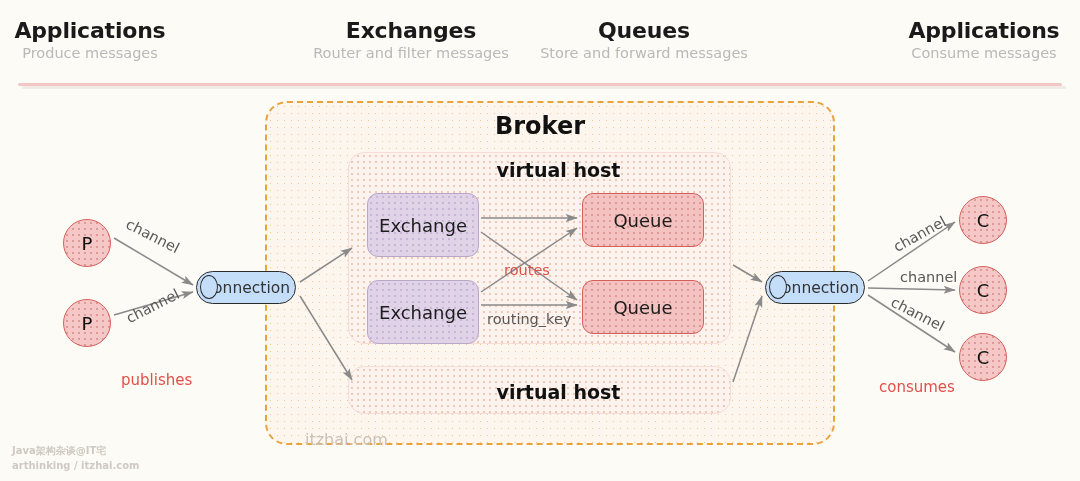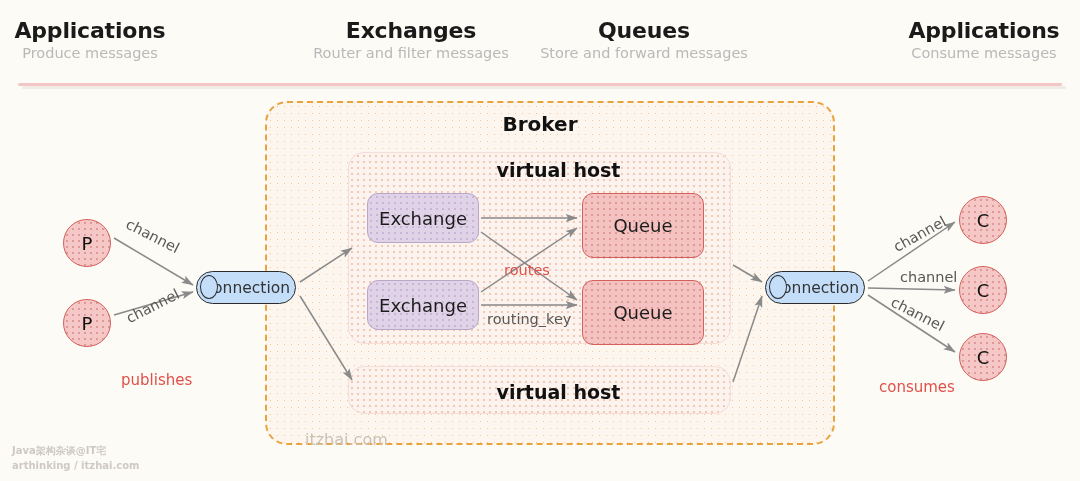--- a/index.html
+++ b/index.html
@@ -67,21 +67,21 @@
     background-color: #fdf6ee;
     background-image: radial-gradient(#f0c89a 0.9px, transparent 0.9px);
     background-size: 7px 7px;
     box-sizing: border-box;
   }
   #broker-label {
     position: absolute;
     left: 0; right: 0;
     top: 112px;
     text-align: center;
-    font-size: 20px;
+    font-size: 24px;
     font-weight: bold;
     color: #111;
   }
   #broker-watermark {
     position: absolute;
     left: 305px;
     top: 430px;
     font-size: 16px;
     color: #c9c2b9;
   }
@@ -120,29 +120,29 @@
     font-size: 18px;
     color: #1c1c1c;
     box-sizing: border-box;
   }
   .exchange {
     background-color: #e0d3e8;
     background-image: radial-gradient(#c9b6d6 0.8px, transparent 0.8px);
     background-size: 6px 6px;
     border: 1.4px solid #b9a7c8;
     width: 112px;
-    height: 50px;
+    height: 64px;
   }
   .queue {
     background-color: #f4c3c1;
     background-image: radial-gradient(#dd9a97 0.8px, transparent 0.8px);
     background-size: 6px 6px;
     border: 1.6px solid #d4605c;
     width: 122px;
-    height: 65px;
+    height: 54px;
   }
   #exchange1 { left: 367px; top: 193px; }
   #exchange2 { left: 367px; top: 280px; }
   #queue1    { left: 582px; top: 193px; }
   #queue2    { left: 582px; top: 280px; }
 
   
   .connection {
     position: absolute;
     width: 100px;

